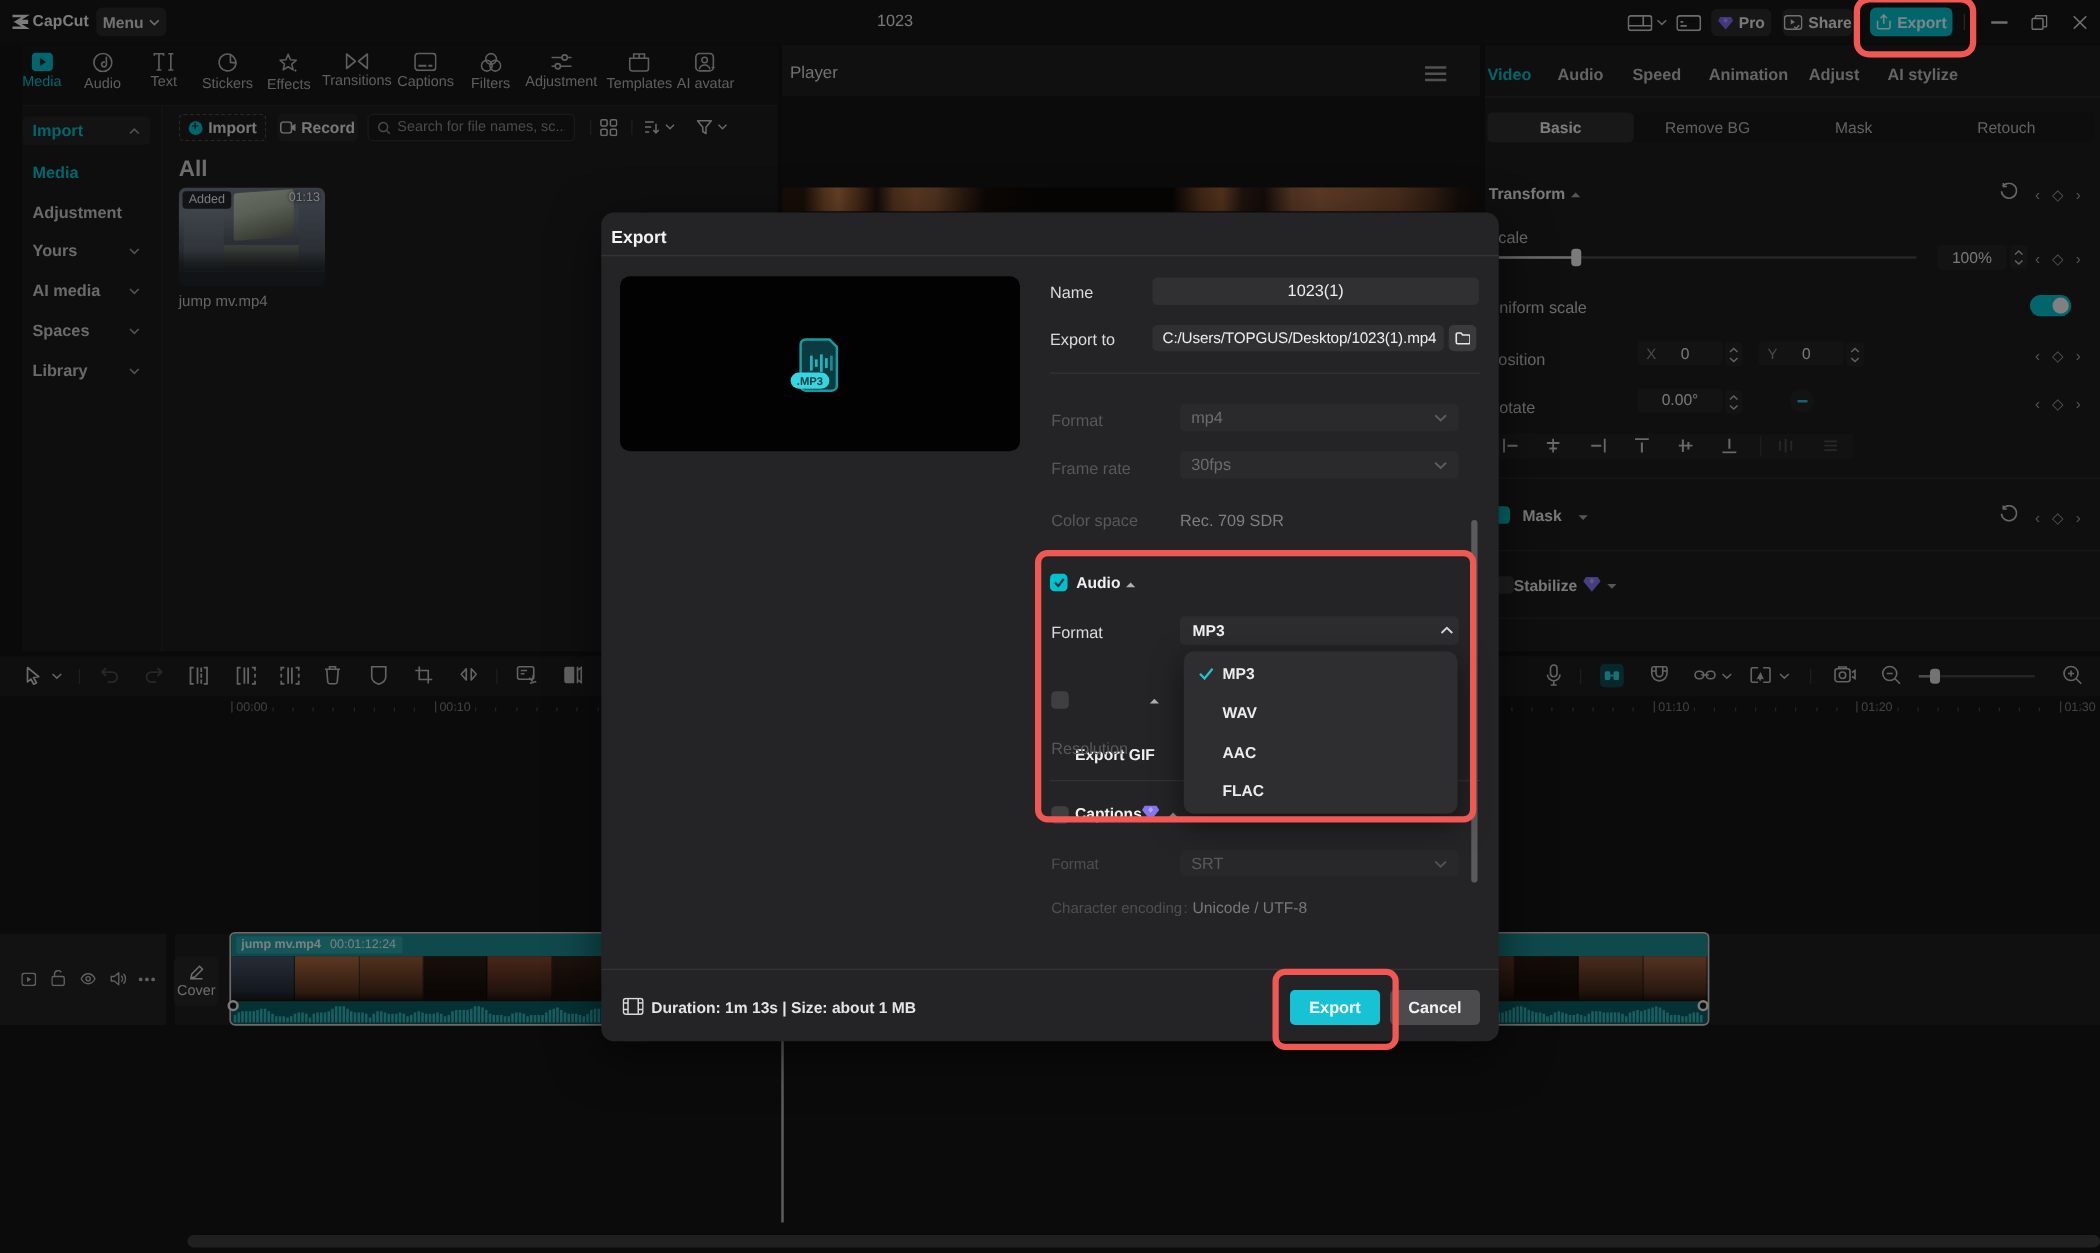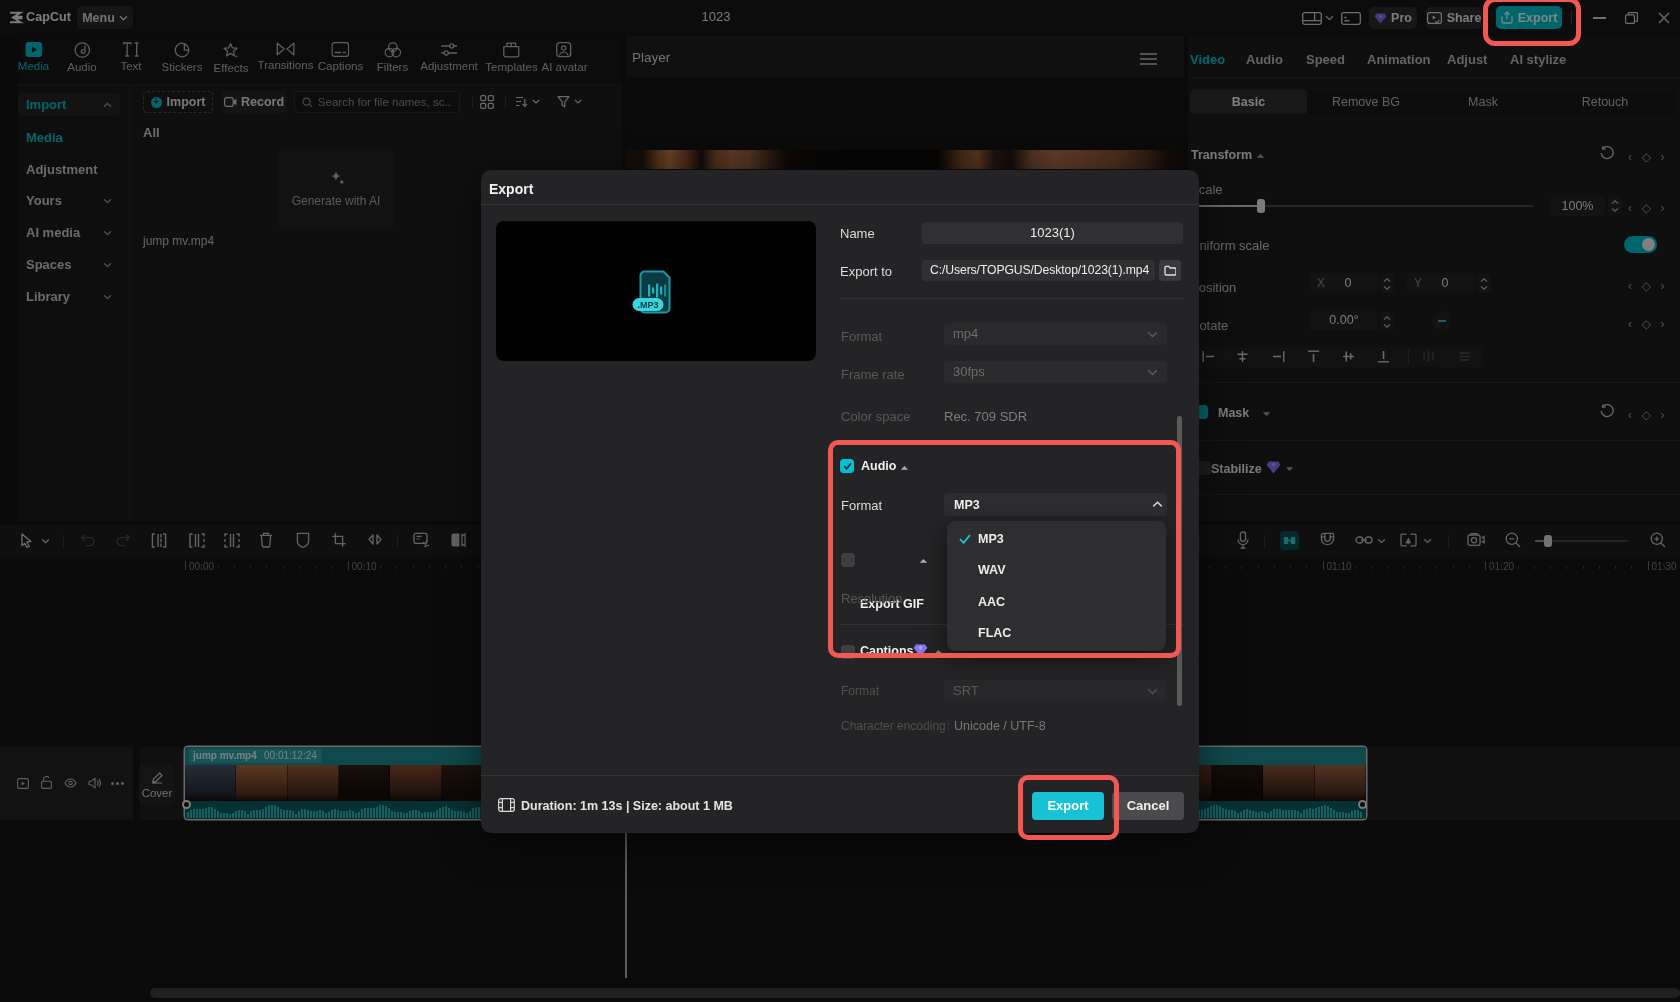--- a/index.html
+++ b/index.html
@@ -246,29 +246,33 @@
     <svg class="abs" style="left:514px;top:63px;" width="8" height="5" viewBox="0 0 8 5">
         <path d="M0.8 0.8L4 4l3.2-3.2" stroke="#c9c9c9" stroke-width="1.1" fill="none"></path>
       </svg>
     <svg class="abs" style="left:539px;top:59px;" width="13" height="13" viewBox="0 0 13 13" fill="none">
       <path d="M1 1.6h11L7.8 6.8v5l-2.6-1.6V6.8z" stroke="#c9c9c9" stroke-width="1.2" stroke-linejoin="round"></path>
     </svg>
     <svg class="abs" style="left:556px;top:63px;" width="8" height="5" viewBox="0 0 8 5">
         <path d="M0.8 0.8L4 4l3.2-3.2" stroke="#c9c9c9" stroke-width="1.1" fill="none"></path>
       </svg>
 
-    <div class="abs" style="left:125px;top:89px;font-size:13px;font-weight:bold;color:#cdcdcd;">All</div>
+    <div class="abs" style="left:125px;top:89px;font-size:18px;font-weight:bold;color:#cdcdcd;">All</div>
+    <div class="abs" id="thumbcard" style="left:125px;top:114px;width:117px;height:79px;border-radius:6px;overflow:hidden;background:#20262b;">
+      <div class="abs" style="left:0;top:0;width:117px;height:67px;background:
+        linear-gradient(180deg,#6a7484 0%,#77808e 30%,#565f6a 60%,#3a4046 100%);"></div>
+      <div class="abs" style="left:44px;top:3px;width:48px;height:38px;background:linear-gradient(168deg,#c2ccba 0%,#a9b49e 40%,#7c8573 75%,#5a6054 100%);border-radius:2px;transform:skewY(-4deg);"></div>
+      <div class="abs" style="left:4px;top:18px;width:32px;height:49px;background:linear-gradient(180deg,#79828e 0%,#4a525c 100%);"></div>
+      <div class="abs" style="left:96px;top:10px;width:21px;height:57px;background:linear-gradient(180deg,#707a88 0%,#454c55 100%);"></div>
+      <div class="abs" style="left:36px;top:46px;width:60px;height:21px;background:linear-gradient(180deg,#6d766e 0%,#3f4540 100%);"></div>
+      <div class="abs" style="left:0;top:50px;width:117px;height:17px;background:linear-gradient(180deg,rgba(30,34,32,0) 0%,#23282a 100%);"></div>
+      <div class="abs" style="left:3px;top:3px;height:14px;background:rgba(10,10,10,.75);border-radius:3px;padding:0 5px;font-size:10px;color:#e6e6e6;line-height:14px;">Added</div>
+      <div class="abs" style="right:4px;top:3px;font-size:10px;color:#f0f0f0;text-shadow:0 0 3px #000;">01:13</div>
+    </div>
     <div class="abs" style="left:125px;top:198px;font-size:12px;color:#bdbdbd;">jump mv.mp4</div>
-    <div class="abs" id="gentile" style="left:259px;top:114px;width:118px;height:79px;border-radius:6px;background:#232323;">
-      <svg class="abs" style="left:52px;top:20px;" width="17" height="17" viewBox="0 0 17 17" fill="#b0b0b0">
-        <path d="M7 1.5c.8 2.8 1.7 3.8 4.6 4.6-2.9.9-3.8 1.8-4.6 4.7-.8-2.9-1.7-3.8-4.6-4.7C5.3 5.3 6.2 4.3 7 1.5z"></path>
-        <path d="M12.8 9.2c.5 1.7 1 2.3 2.7 2.8-1.7.5-2.2 1-2.7 2.8-.5-1.8-1-2.3-2.7-2.8 1.7-.5 2.2-1.1 2.7-2.8z"></path>
-      </svg>
-      <div class="abs" style="left:0;top:44px;width:118px;text-align:center;font-size:12px;color:#a8a8a8;">Generate with AI</div>
-    </div>
   </div>
 
   <div class="abs" id="player" style="left:626px;top:36px;width:558px;height:485px;background:#161616;">
     <div class="abs" style="left:0;top:0;width:558px;height:41px;background:#1f1f1f;"></div>
     <div class="abs" style="left:6px;top:14px;font-size:13.5px;color:#d6d6d6;">Player</div>
     <div class="abs" style="left:514px;top:17px;width:17px;height:2px;background:#9a9a9a;box-shadow:0 5px 0 #9a9a9a,0 10px 0 #9a9a9a;"></div>
     <div class="abs" style="left:0;top:114px;width:558px;height:19px;background:
       linear-gradient(90deg,#2a1a10 0%,#2a1a10 3%,#9a6038 6%,#c07a48 8%,#7a4828 11%,#241610 13.5%,#8a5634 16%,#a86a40 19%,#96603c 22%,#4a2e1c 26%,#18100b 29%,#100c08 34%,#0e0b08 40%,#0e0b08 56%,#7a4a2c 60%,#9c6038 63%,#3a241a 66%,#241812 69%,#986040 73%,#b0714a 77%,#a06540 82%,#8a5636 88%,#5a3822 93%,#241812 97%,#181210 100%);"></div>
   </div>
 

